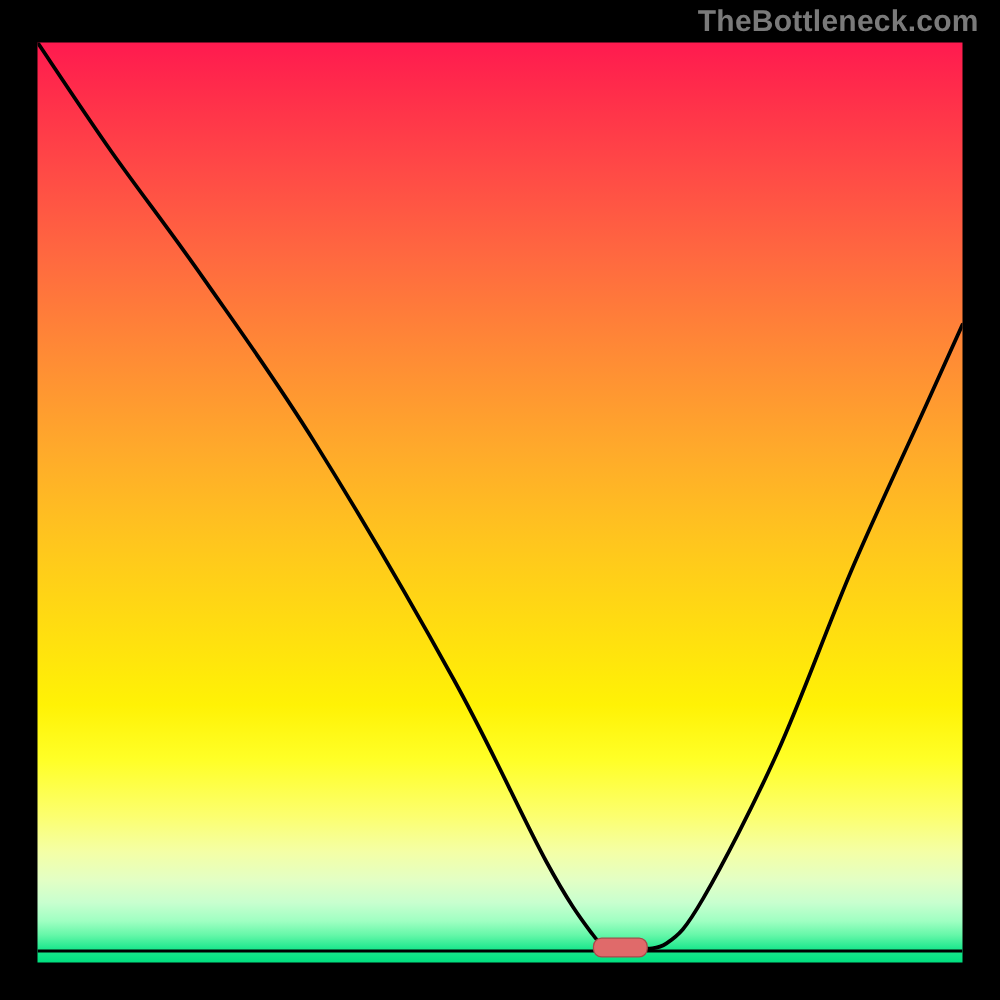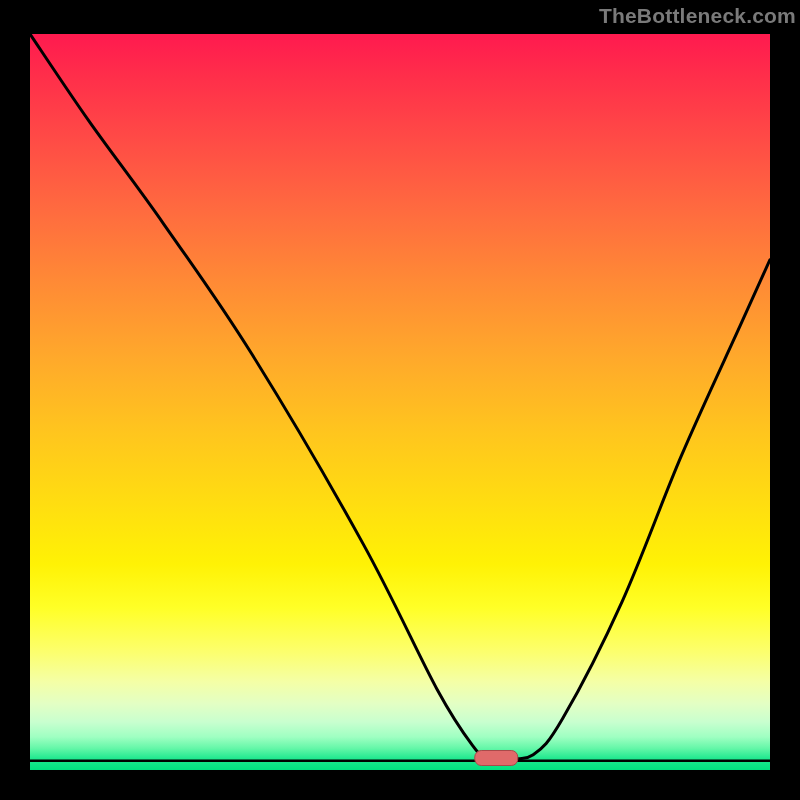--- a/index.html
+++ b/index.html
@@ -14,23 +14,23 @@
     position: absolute;
     left: 0;
     top: 0;
     width: 800px;
     height: 800px;
     background: #000;
   }
   .watermark {
     position: absolute;
     top: 4px;
-    right: 4px;
+    right: 17px;
     font-family: Arial, Helvetica, sans-serif;
-    font-size: 21px;
+    font-size: 24px;
     font-weight: 600;
     color: #7a7a7a;
     letter-spacing: 0.2px;
   }
   .plot {
     position: absolute;
     left: 30px;
     top: 34px;
     width: 740px;
     height: 736px;

